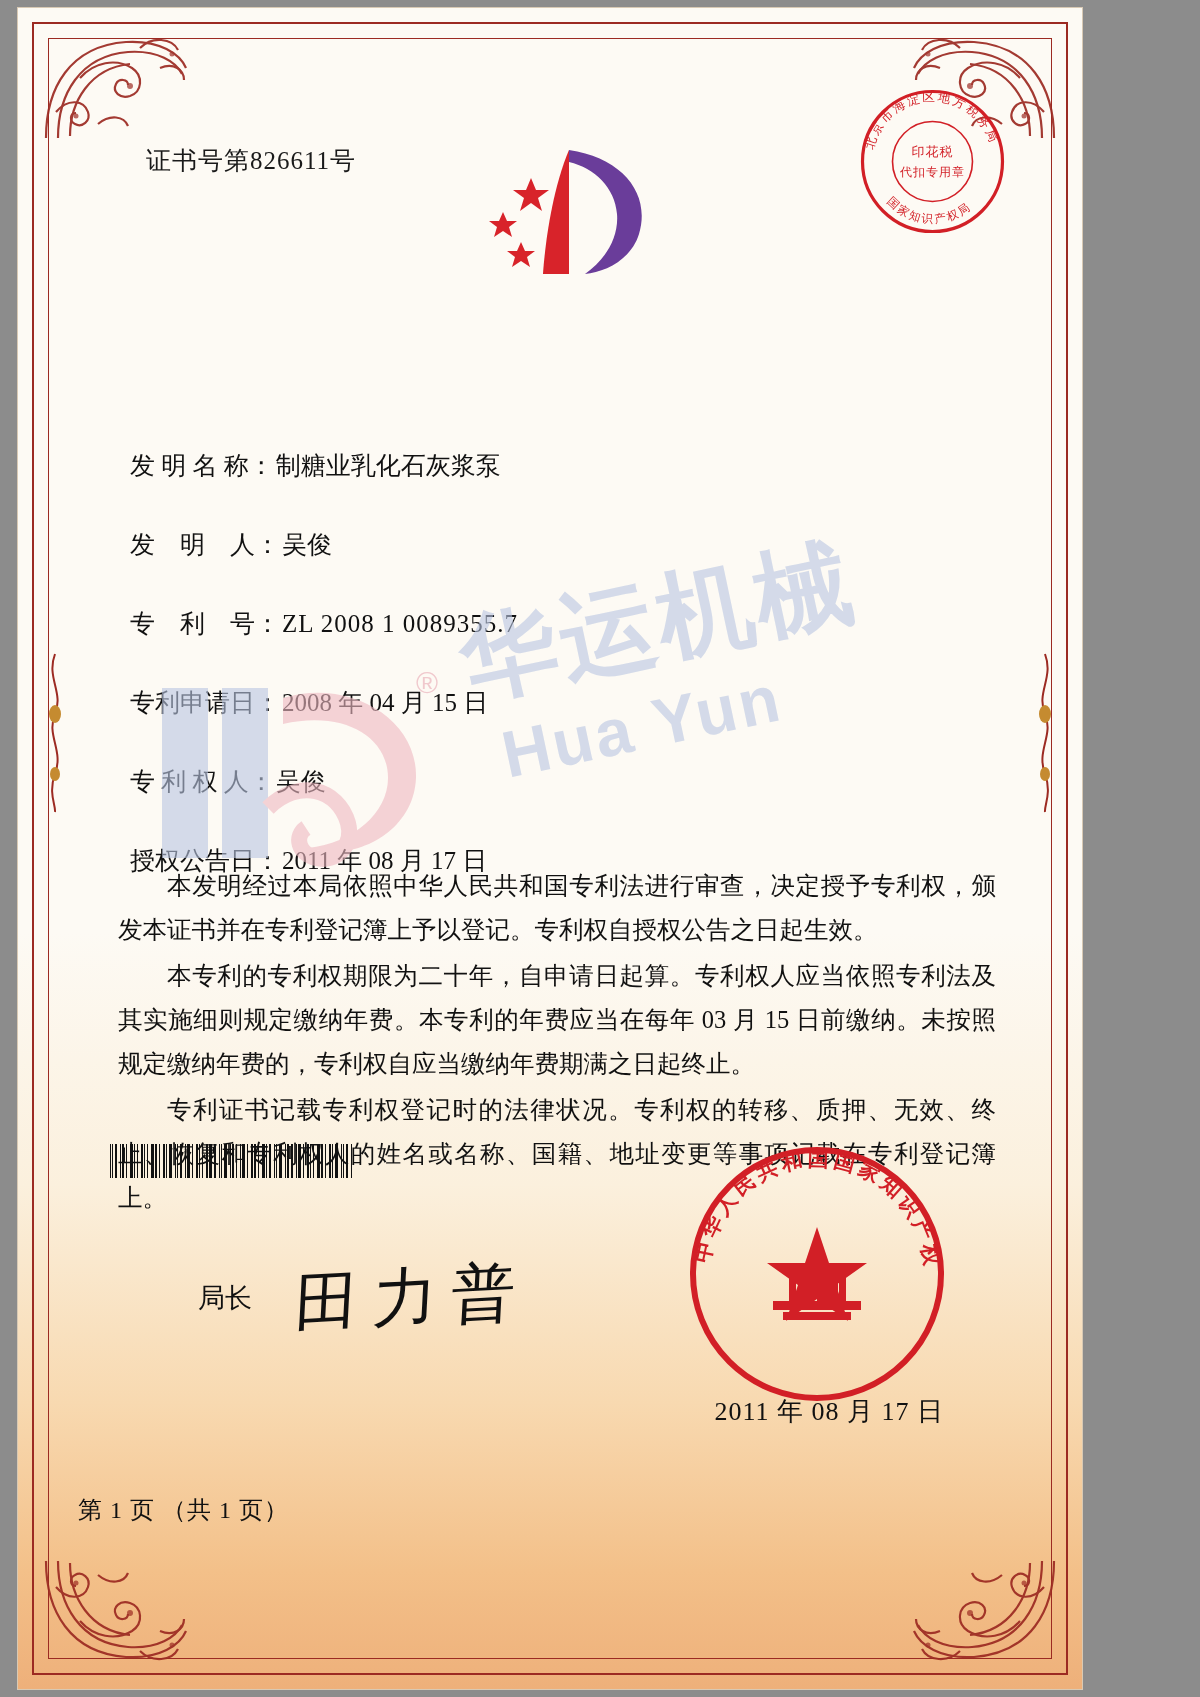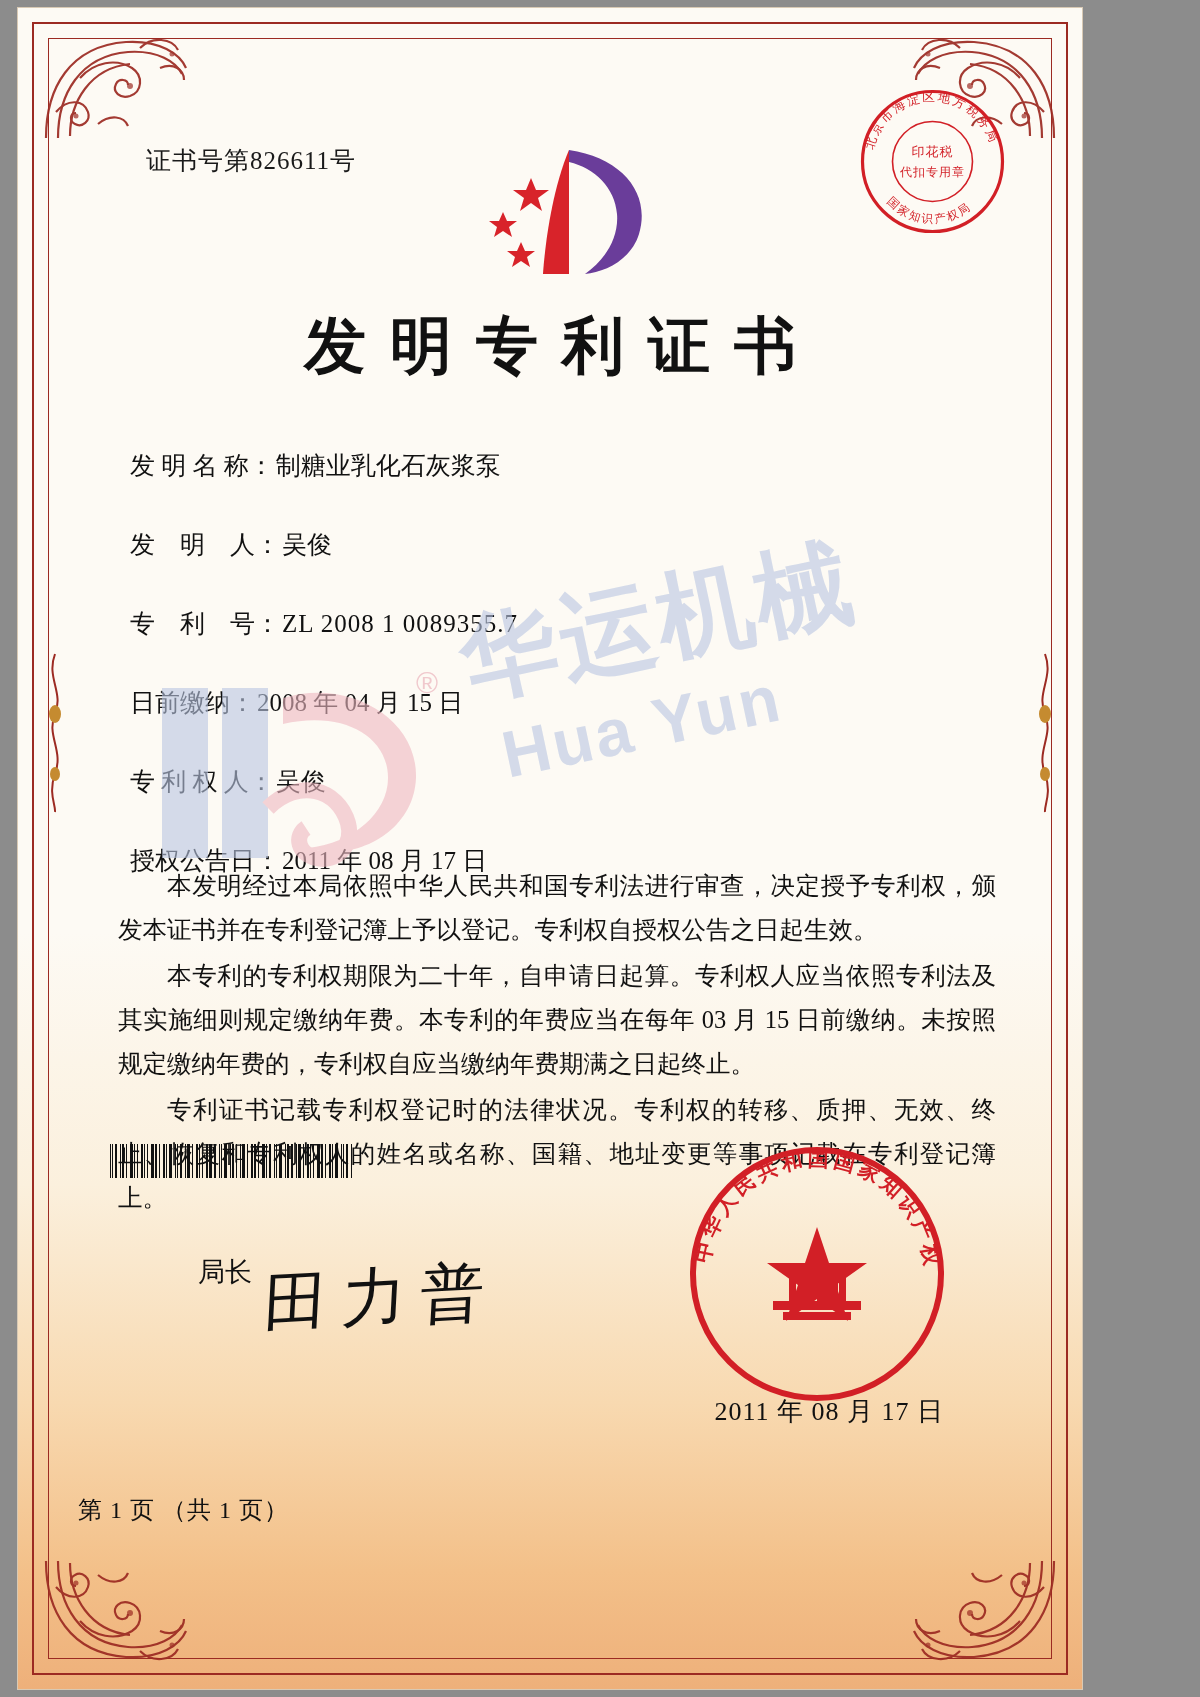--- a/index.html
+++ b/index.html
@@ -174,21 +174,22 @@
     background: #111;
     height: 100%;
   }
 
   
   .sign-row {
     position: absolute;
     left: 120px;
     top: 1190px;
     display: flex;
-    align-items: flex-start;
+    align-items: center;
+    gap: 31px;
   }
   .sign-label {
     font-size: 27px;
     color: #111;
     margin-right: 12px;
   }
   .signature {
     font-size: 64px;
     font-family: "DejaVu Serif", serif;
     color: #111;
@@ -414,34 +415,33 @@
           <textPath href="#taxArcTop" startOffset="6%">北京市海淀区地方税务局</textPath>
         </text>
         <text font-size="11.5" fill="#d21f26" font-family="'DejaVu Serif',serif" letter-spacing="2">
           <textPath href="#taxArcBot" startOffset="8%">国家知识产权局</textPath>
         </text>
         <text x="77.5" y="72" font-size="13" fill="#d21f26" text-anchor="middle" font-family="'DejaVu Serif',serif" letter-spacing="1">印花税</text>
         <text x="77.5" y="92" font-size="12" fill="#d21f26" text-anchor="middle" font-family="'DejaVu Serif',serif" letter-spacing="1">代扣专用章</text>
       </svg>
     </div>
 
-    <div class="main-title">发明专利证书</div>
 
     <div class="fields">
       <div class="field">
         <span class="lbl">发 明 名 称：</span><span class="val">制糖业乳化石灰浆泵</span>
       </div>
       <div class="field">
         <span class="lbl">发　明　人：</span><span class="val">吴俊</span>
       </div>
       <div class="field">
         <span class="lbl">专　利　号：</span><span class="val mono">ZL 2008 1 0089355.7</span>
       </div>
       <div class="field">
-        <span class="lbl">日前缴纳：</span><span class="val">2008 年 04 月 15 日</span>
+        <span class="lbl">专利申请日：</span><span class="val">2008 年 04 月 15 日</span>
       </div>
       <div class="field">
         <span class="lbl">专 利 权 人：</span><span class="val">吴俊</span>
       </div>
       <div class="field">
         <span class="lbl">授权公告日：</span><span class="val">2011 年 08 月 17 日</span>
       </div>
     </div>
 
     <div class="body-text">

